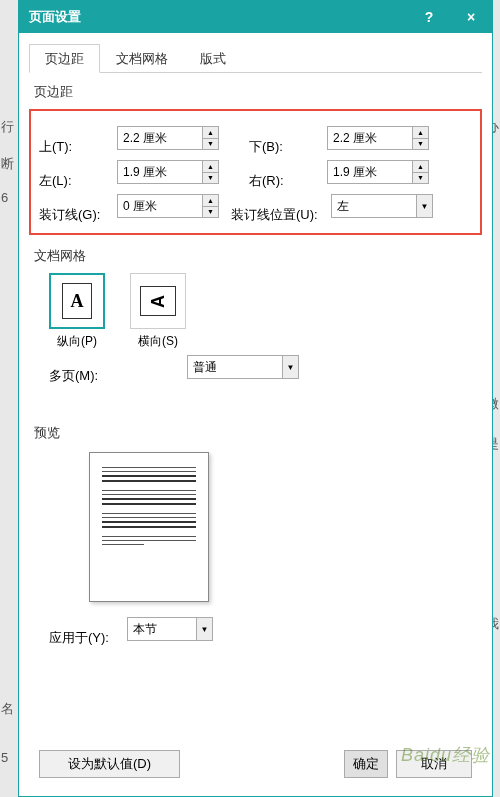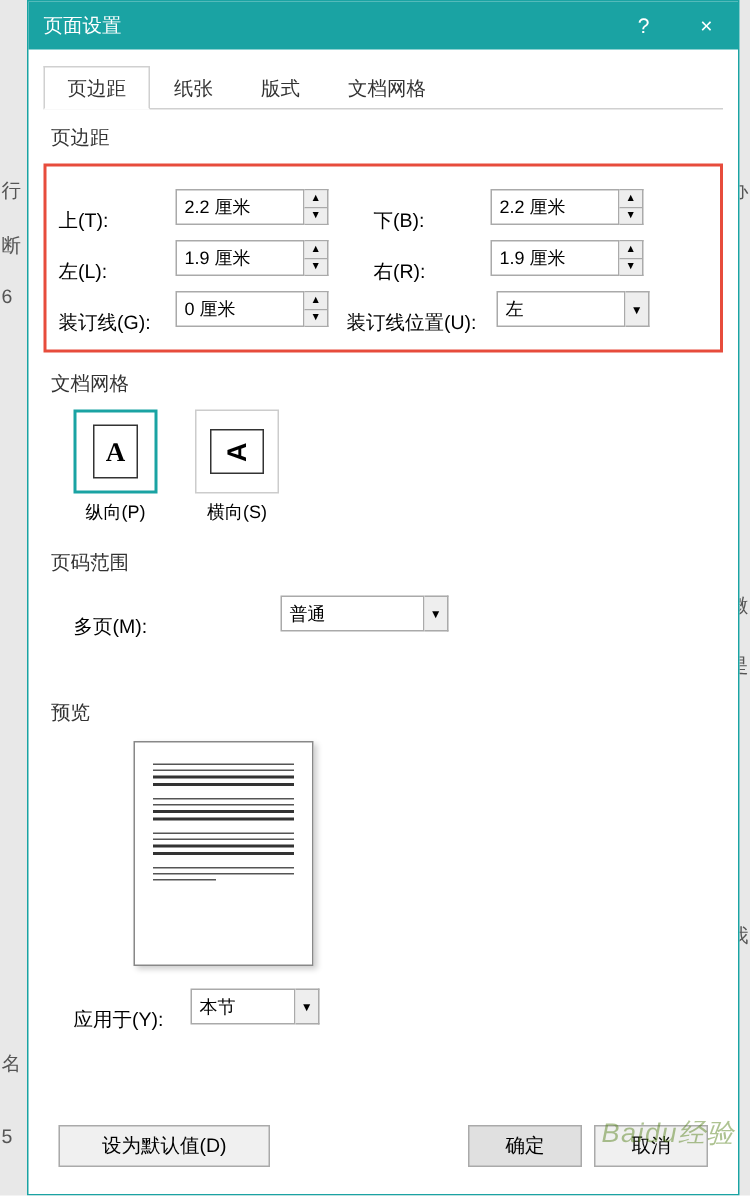--- a/index.html
+++ b/index.html
@@ -1,19 +1,19 @@
 <!DOCTYPE html>
 <html><head>
 <meta charset="utf-8">
 <style>
 * { box-sizing: border-box; margin: 0; padding: 0; font-family: "Microsoft YaHei", "SimSun", sans-serif; }
 body { background: #e8e8e8; width: 500px; height: 797px; position: relative; overflow: hidden; }
 
 .window { position: absolute; left: 18px; top: 0; width: 475px; height: 797px; background: #fff; border: 1px solid #1aa3a3; }
-.titlebar { height: 32px; background: #1aa3a3; display: flex; align-items: center; padding-left: 10px; color: #fff; font-size: 13px; }
+.titlebar { height: 32px; background: #1aa3a3; display: flex; align-items: center; padding-left: 10px; color: #fff; font-size: 13px; font-weight: bold; }
 .titlebar-right { margin-left: auto; display: flex; }
 .tb-btn { width: 42px; height: 32px; display: flex; align-items: center; justify-content: center; color: #fff; font-size: 14px; }
 
 .client { padding: 10px; }
 
 .tabs { display: flex; border-bottom: 1px solid #d0d0d0; margin-bottom: 10px; height: 30px; }
 .tab { padding: 5px 15px; font-size: 13px; color: #333; border: 1px solid transparent; position: relative; top: 1px; }
 .tab.active { border: 1px solid #d0d0d0; border-bottom: 1px solid #fff; background: #fff; }
 
 .section-title { font-size: 13px; color: #333; margin: 5px 0 8px 5px; }
@@ -77,23 +77,22 @@
     <span>页面设置</span>
     <div class="titlebar-right">
       <div class="tb-btn">?</div>
       <div class="tb-btn">×</div>
     </div>
   </div>
 
   <div class="client">
     <div class="tabs">
       <div class="tab active">页边距</div>
-      <div class="tab">纸张</div>
+      <div class="tab">文档网格</div>
       <div class="tab">版式</div>
-      <div class="tab">文档网格</div>
     </div>
 
     <div class="section-title">页边距</div>
 
     <div class="redbox">
       <div class="row">
         <span class="lbl">上(T):</span>
         <div class="spinner">
           <input value="2.2 厘米" style="">
           <div class="btns">
@@ -159,21 +158,20 @@
       <div class="orient">
         <div class="orient-box">
             <div class="orient-inner land">
               <span>A</span>
             </div>
           </div>
         <div class="orient-label">横向(S)</div>
       </div>
     </div>
 
-    <div class="section-title" style="margin-top:16px">页码范围</div>
     <div class="row" style="padding-left:20px; margin-bottom:40px;">
       <span class="lbl" style="min-width:100px">多页(M):</span>
       <div class="dropdown wide">
         <input value="普通" style="">
         <div class="dd">▼</div>
       </div>
     </div>
 
     <div class="section-title">预览</div>
     <div class="preview-box">
@@ -199,19 +197,19 @@
       <div class="dropdown">
         <input style="width: 70px;" value="本节">
         <div class="dd">▼</div>
       </div>
     </div>
   </div>
 
   <div class="bottom-row">
     <button class="btn">设为默认值(D)</button>
     <div style="flex:1"></div>
-    <button class="btn primary" style="margin-right:8px;padding:0 24px">确定</button>
+    <button class="btn primary" style="margin-right:8px;padding:0 8px">确定</button>
     <button class="btn" style="padding:0 24px">取消</button>
   </div>
 
 </div>
 
 <div class="watermark">Baidu经验</div>
 
 </body></html>

